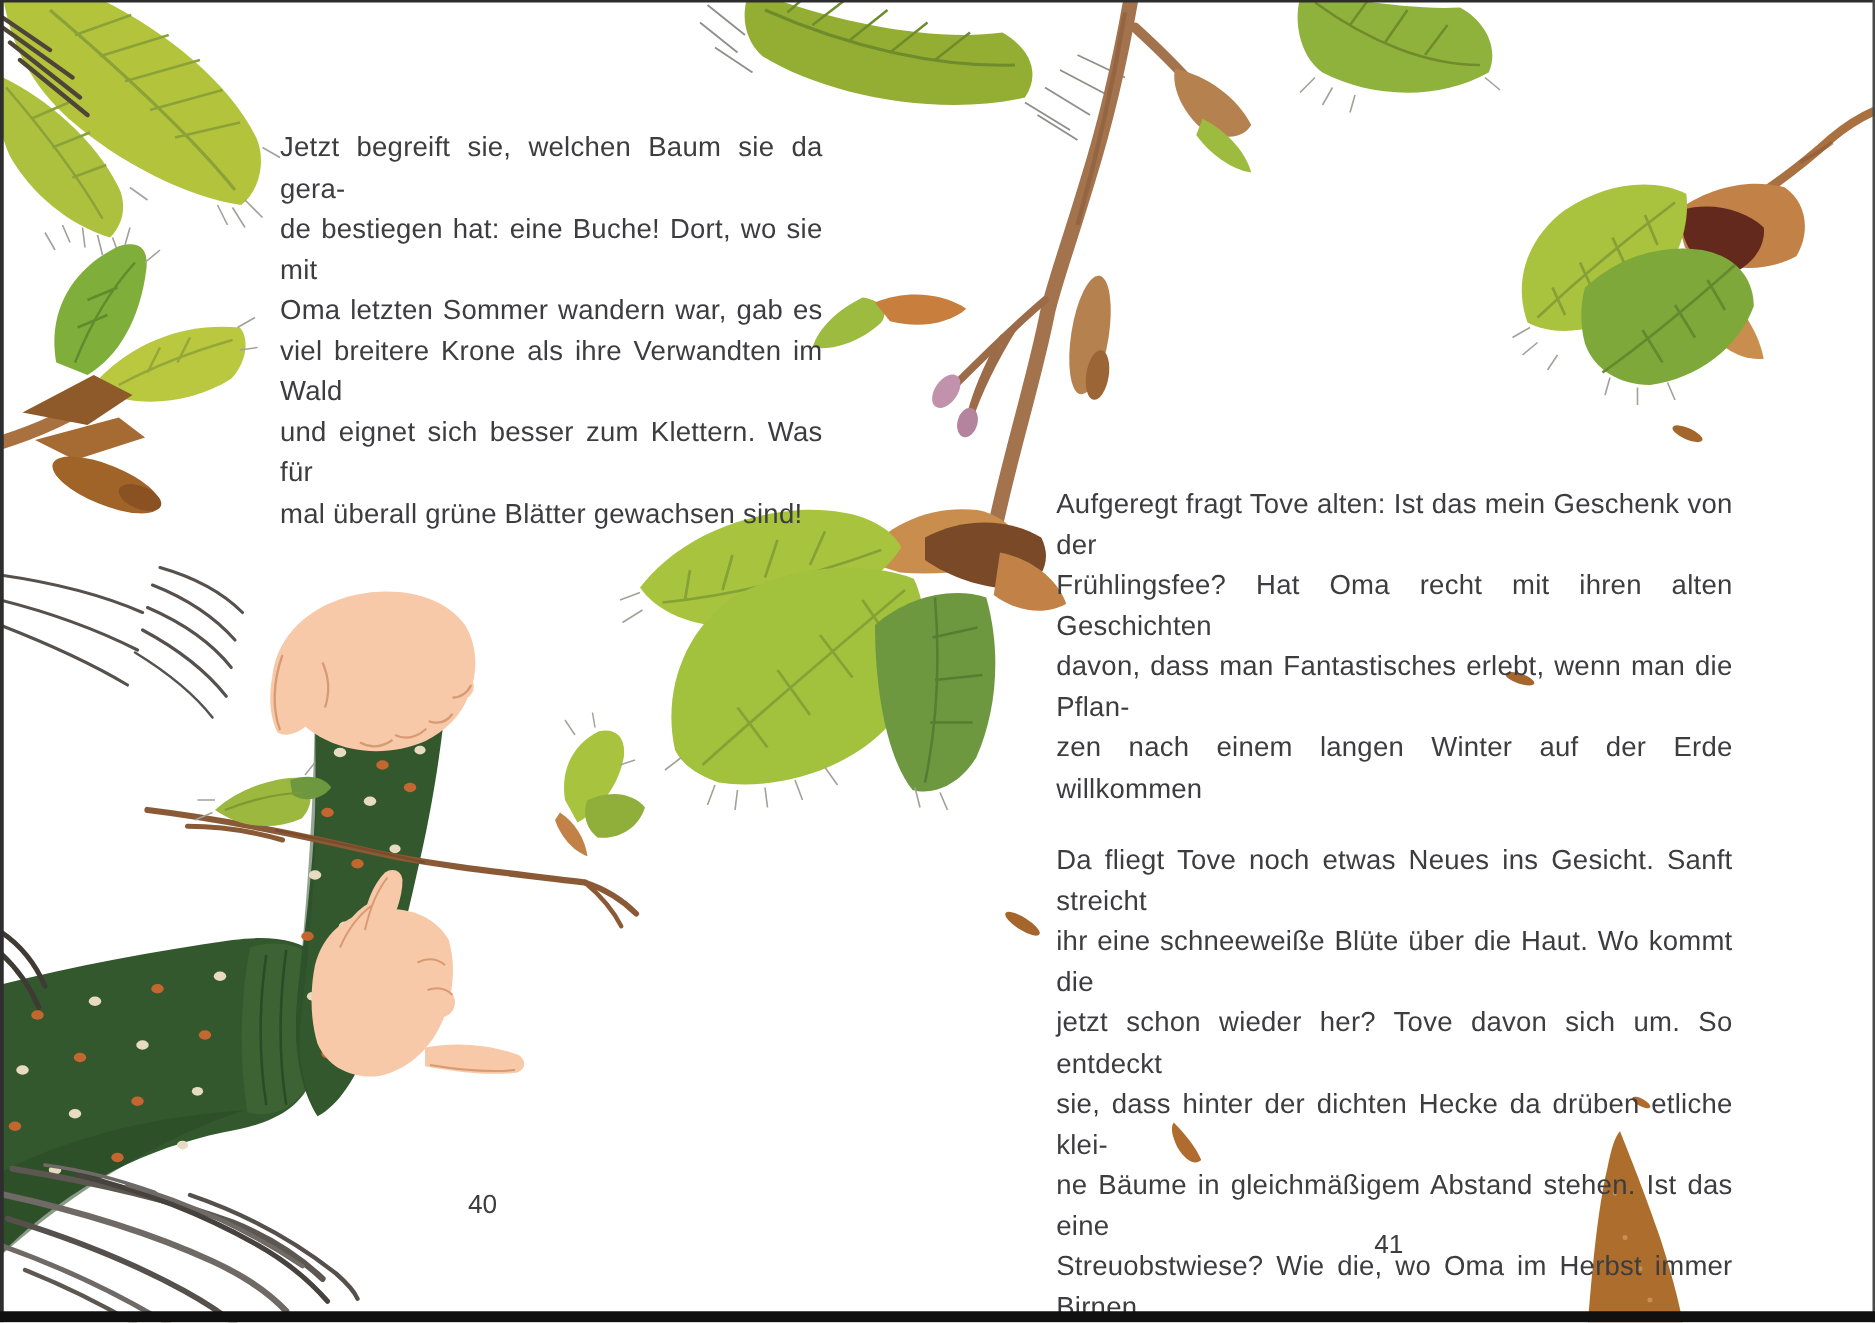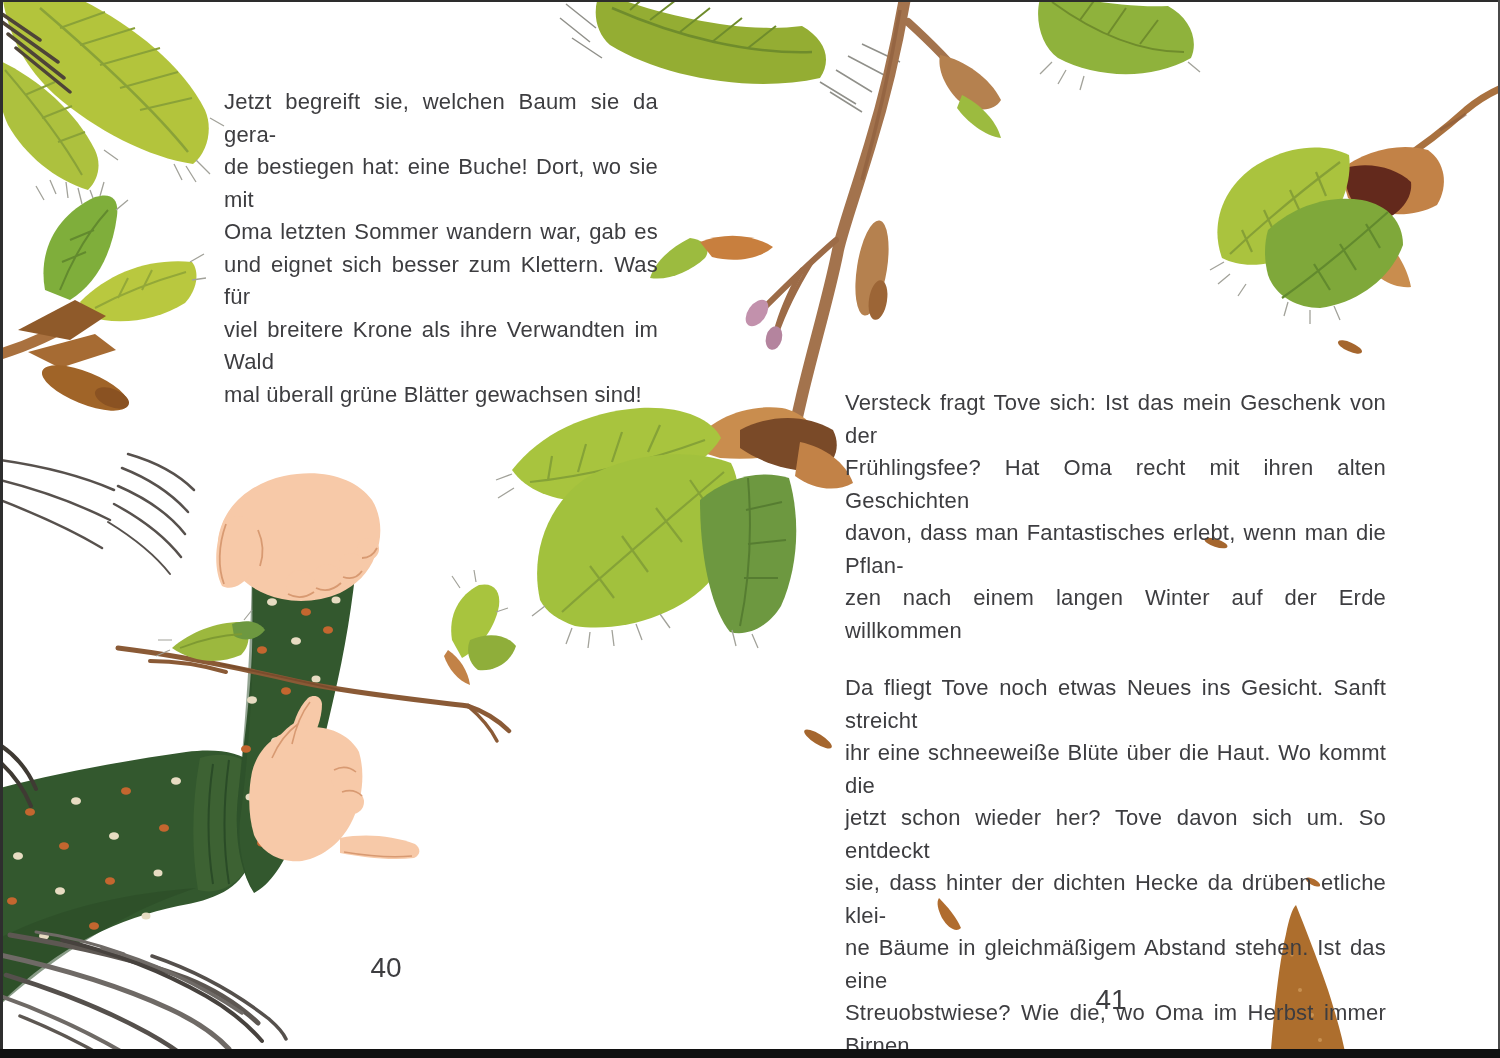--- a/index.html
+++ b/index.html
@@ -10,33 +10,33 @@
   }
   .edge { position:absolute; z-index:50; }
   .edge-top    { left:0; top:0; width:100%; height:2px; background:#2d2d2d; }
   .edge-left   { left:0; top:0; width:3px; height:100%; background:#2e2e2e; }
   .edge-right  { right:0; top:0; width:2px; height:100%; background:#4a4a4a; }
   .edge-bottom { left:0; bottom:0; width:100%; height:9px; background:#101010; }
 
   .illustration { position:absolute; left:0; top:0; width:1500px; height:1058px; z-index:1; }
 
   .text-col { position:absolute; z-index:10; color:#3d3d40; font-size:22px; }
-  .left-col  { left:224px; top:86px; width:434px; }
+  .left-col  { left:224px; top:102px; width:434px; }
   .right-col { left:845px; top:387px; width:541px; }
   .para2 { margin-top:25px; }
   .line {
     line-height:32.5px; letter-spacing:0.2px;
     text-align:justify; text-align-last:justify; text-justify:inter-word;
     white-space:nowrap; white-space:normal;
   }
   .line.last { text-align-last:left; }
 
   .pagenum {
     position:absolute; top:952px; width:44px; z-index:10;
-    font-size:28px; color:#3d3d40; text-align:center;
+    font-size:21px; color:#3d3d40; text-align:center;
   }
   .pagenum-left  { left:364px; }
   .pagenum-right { left:1089px;margin-top:32px; }
 </style>
 </head>
 <body>
 
 <div class="page">
 
   <svg class="illustration" viewBox="0 0 1500 1058" aria-hidden="true">
@@ -242,28 +242,28 @@
         <path d="M 152,956 C 196,971 236,993 269,1019 C 277,1026 283,1032 286,1039" stroke="#55504c" stroke-width="3.5"></path>
         <path d="M 36,932 C 66,936 96,944 124,954" stroke="#6f6a66" stroke-width="3"></path>
       </g>
     </g>
   </svg>
 
   <div class="text-col left-col">
     <div class="line">Jetzt begreift sie, welchen Baum sie da gera-</div>
     <div class="line">de bestiegen hat: eine Buche! Dort, wo sie mit</div>
     <div class="line">Oma letzten Sommer wandern war, gab es</div>
+    <div class="line">viel breitere Krone als ihre Verwandten im Wald</div>
     <div class="line">und eignet sich besser zum Klettern. Was für</div>
-    <div class="line">viel breitere Krone als ihre Verwandten im Wald</div>
     <div class="line last">mal überall grüne Blätter gewachsen sind!</div>
   </div>
 
   <div class="text-col right-col">
     <div>
-      <div class="line">Versteck fragt Tove sich: Ist das mein Geschenk von der</div>
+      <div class="line">Aufgeregt fragt Tove alten: Ist das mein Geschenk von der</div>
       <div class="line">Frühlingsfee? Hat Oma recht mit ihren alten Geschichten</div>
       <div class="line">davon, dass man Fantastisches erlebt, wenn man die Pflan-</div>
       <div class="line">zen nach einem langen Winter auf der Erde willkommen</div>
     </div>
     <div class="para2">
       <div class="line">Da fliegt Tove noch etwas Neues ins Gesicht. Sanft streicht</div>
       <div class="line">ihr eine schneeweiße Blüte über die Haut. Wo kommt die</div>
       <div class="line">jetzt schon wieder her? Tove davon sich um. So entdeckt</div>
       <div class="line">sie, dass hinter der dichten Hecke da drüben etliche klei-</div>
       <div class="line">ne Bäume in gleichmäßigem Abstand stehen. Ist das eine</div>

